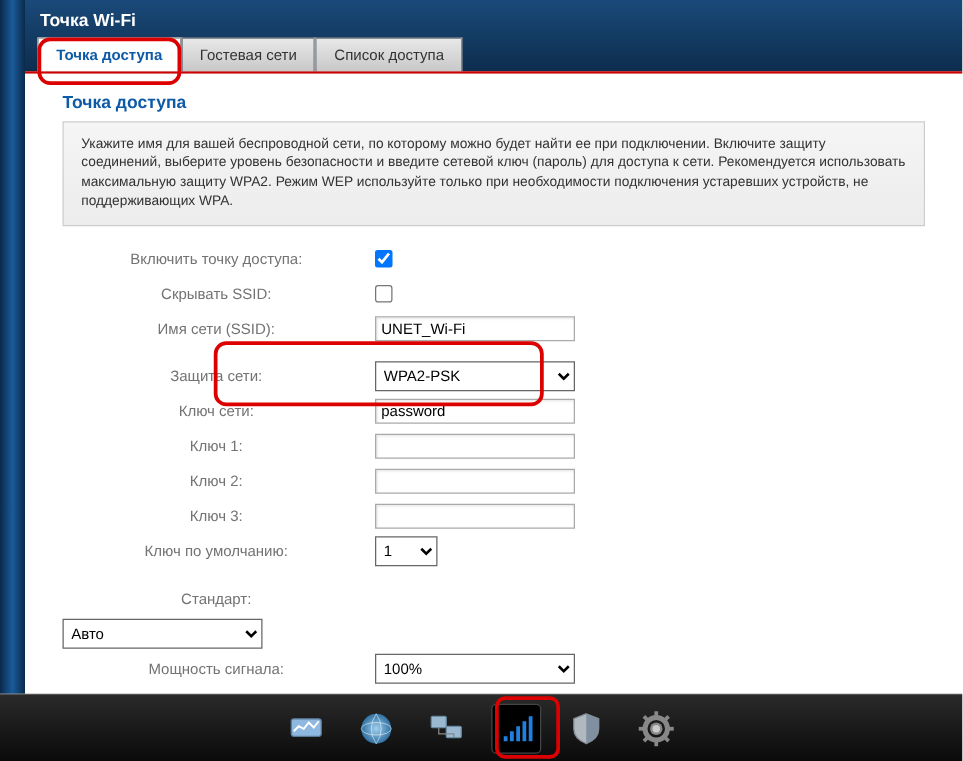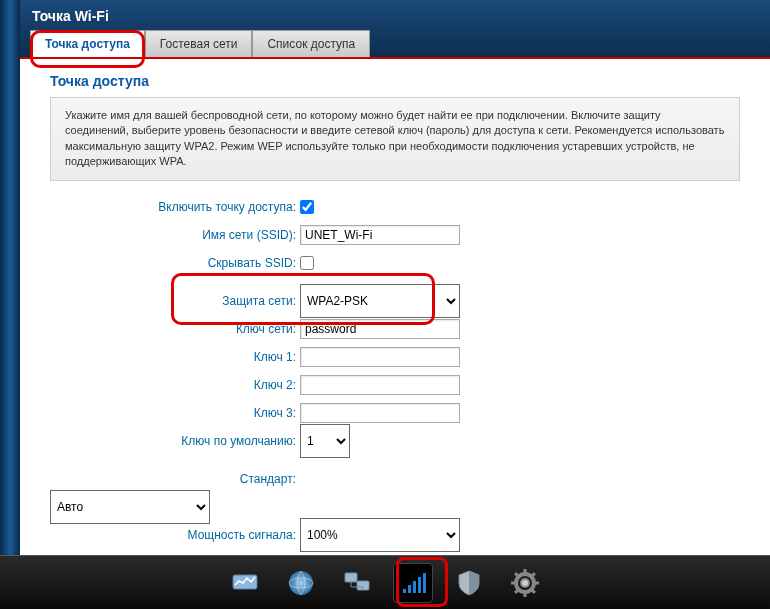--- a/index.html
+++ b/index.html
@@ -80,41 +80,41 @@
   display: flex;
   align-items: center;
   margin-bottom: 4px;
   height: 24px;
 }
 .form-group-gap {
   height: 10px;
 }
 .form-label {
   width: 250px;
-  text-align: right;
+  text-align: center;
   padding-right: 4px;
-  color: #0369a1;
+  color: #737373;
   font-size: 12px;
 }
 .form-input {
   width: 160px;
   height: 20px;
   border: 1px solid #aaa;
   background: #fff;
   padding: 0 4px;
   font-size: 12px;
   box-shadow: inset 1px 1px 2px rgba(0,0,0,0.1);
 }
 .form-checkbox {
   width: 14px;
   height: 14px;
 }
 .form-select {
   width: 160px;
-  height: 34px;
+  height: 24px;
   border: 1px solid #666;
   background: #fff;
   font-size: 12px;
   padding: 0 2px;
 }
 .form-select.narrow { width: 50px; }
 .form-button {
   background: linear-gradient(to bottom, #f8f8f8, #d8d8d8);
   border: 1px solid #888;
   border-radius: 3px;
@@ -198,26 +198,26 @@
 
 <div class="content">
   <div class="section-title">Точка доступа</div>
   <div class="info-box">Укажите имя для вашей беспроводной сети, по которому можно будет найти ее при подключении. Включите защиту соединений, выберите уровень безопасности и введите сетевой ключ (пароль) для доступа к сети. Рекомендуется использовать максимальную защиту WPA2. Режим WEP используйте только при необходимости подключения устаревших устройств, не поддерживающих WPA.</div>
 
   <div class="form-row">
     <div class="form-label">Включить точку доступа:</div>
     <input type="checkbox" class="form-checkbox" checked="" style="">
   </div>
   <div class="form-row">
+    <div class="form-label">Скрывать SSID:</div>
+    <input type="checkbox" class="form-checkbox" style="">
+  </div>
+  <div class="form-row">
     <div class="form-label">Имя сети (SSID):</div>
     <input type="text" class="form-input" value="UNET_Wi-Fi" style="">
-  </div>
-  <div class="form-row">
-    <div class="form-label">Скрывать SSID:</div>
-    <input type="checkbox" class="form-checkbox" style="">
   </div>
 
   <div class="form-group-gap"></div>
 
   <div class="form-row">
     <div class="form-label">Защита сети:</div>
     <select class="form-select"><option>WPA2-PSK</option></select>
   </div>
   <div class="form-row">
     <div class="form-label">Ключ сети:</div>

